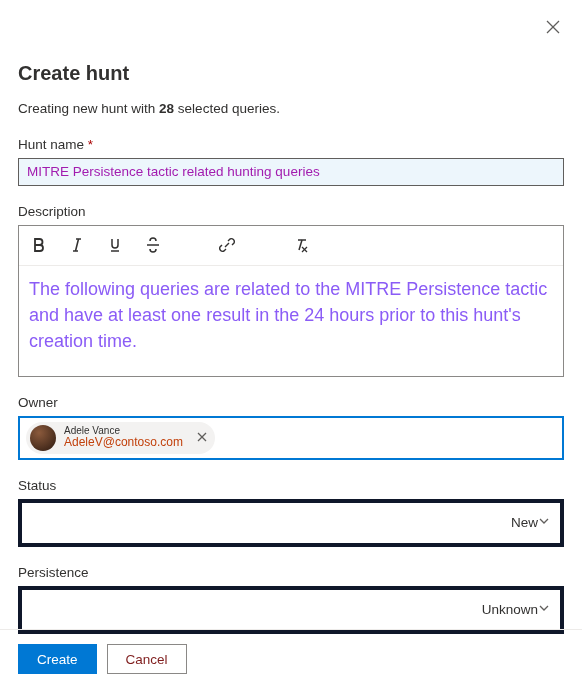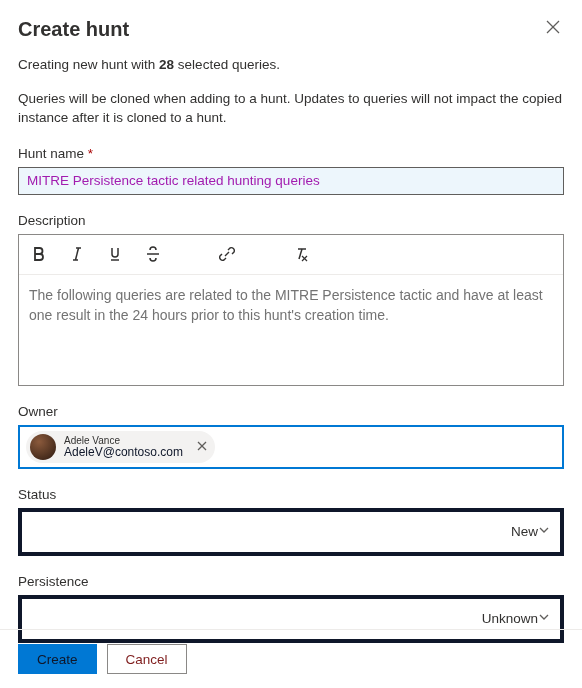--- a/index.html
+++ b/index.html
@@ -6,21 +6,21 @@
   body {
     margin: 0;
     font-family: "Segoe UI", -apple-system, sans-serif;
     font-size: 13.5px;
     color: #323130;
     background: #fff;
     width: 582px;
     height: 688px;
     position: relative;
   }
-  .panel { padding: 18px 18px 4px 18px; }
+  .panel { padding: 18px 18px 4px 18px; margin-top: 44px; }
   .header { margin-bottom: 14px; }
   .title {
     font-size: 20px;
     font-weight: 600;
     display: inline-block;
   }
   .close {
     position: absolute;
     top: 20px;
     right: 22px;
@@ -66,23 +66,23 @@
     align-items: center;
     justify-content: center;
     cursor: pointer;
     color: #323130;
   }
   .tbtn svg { width: 16px; height: 16px; }
   .tgap { width: 18px; }
   .editor-body {
     padding: 10px 10px 12px 10px;
     min-height: 110px;
-    font-size: 14px;
+    font-size: 18px;
     line-height: 1.45;
-    color: #737373;
+    color: #8b5cf6;
   }
   .owner-box {
     border: 2px solid #0078d4;
     padding: 4px 6px;
     min-height: 38px;
     display: flex;
     align-items: center;
   }
   .chip {
     display: inline-flex;
@@ -93,21 +93,21 @@
     gap: 8px;
   }
   .avatar {
     width: 26px;
     height: 26px;
     border-radius: 50%;
     background: radial-gradient(circle at 35% 30%, #8b5a3c 0%, #5c3a26 50%, #2b1810 100%);
   }
   .chip-text { line-height: 1.1; }
   .chip-name { font-size: 10px; }
-  .chip-email { font-size: 12px; color: #0f172a; }
+  .chip-email { font-size: 12px; color: #c2410c; }
   .chip-x {
     margin-left: 6px;
     color: #605e5c;
     cursor: pointer;
   }
   .chip-x svg { width: 10px; height: 10px; stroke: #605e5c; }
   .select {
     width: 100%;
     height: 48px;
     border: 4px solid #0f172a;
@@ -130,42 +130,41 @@
     gap: 10px;
   }
   .btn {
     height: 30px;
     padding: 0 18px;
     font-size: 13.5px;
     font-family: inherit;
     cursor: pointer;
     border: 1px solid transparent;
   }
-  .btn-primary { background: #0078d4; color: #0f172a; border-color: #0078d4; }
+  .btn-primary { background: #0078d4; color: #ffffff; border-color: #0078d4; }
   .btn-secondary { background: #fff; color: #7f1d1d; border: 1px solid #8a8886; }
 </style>
 </head>
 <body>
 
 <div class="panel">
 
   <div class="header">
     <span class="title">Create hunt</span>
     <span class="close">
       <svg viewBox="0 0 14 14">
           <line x1="1" y1="1" x2="13" y2="13" stroke-width="1.2"></line>
           <line x1="13" y1="1" x2="1" y2="13" stroke-width="1.2"></line>
         </svg>
     </span>
   </div>
 
   <div class="info">
     <span>Creating new hunt with </span><strong>28</strong><span> selected queries.</span>
   </div>
-  <div class="info">Queries will be cloned when adding to a hunt. Updates to queries will not impact the copied instance after it is cloned to a hunt.</div>
 
   <div class="field-label">
     <span>Hunt name</span>
     <span class="req">*</span>
   </div>
   <input class="text-input" value="MITRE Persistence tactic related hunting queries" style="">
 
   <div class="field-label">Description</div>
   <div class="editor">
     <div class="toolbar">

